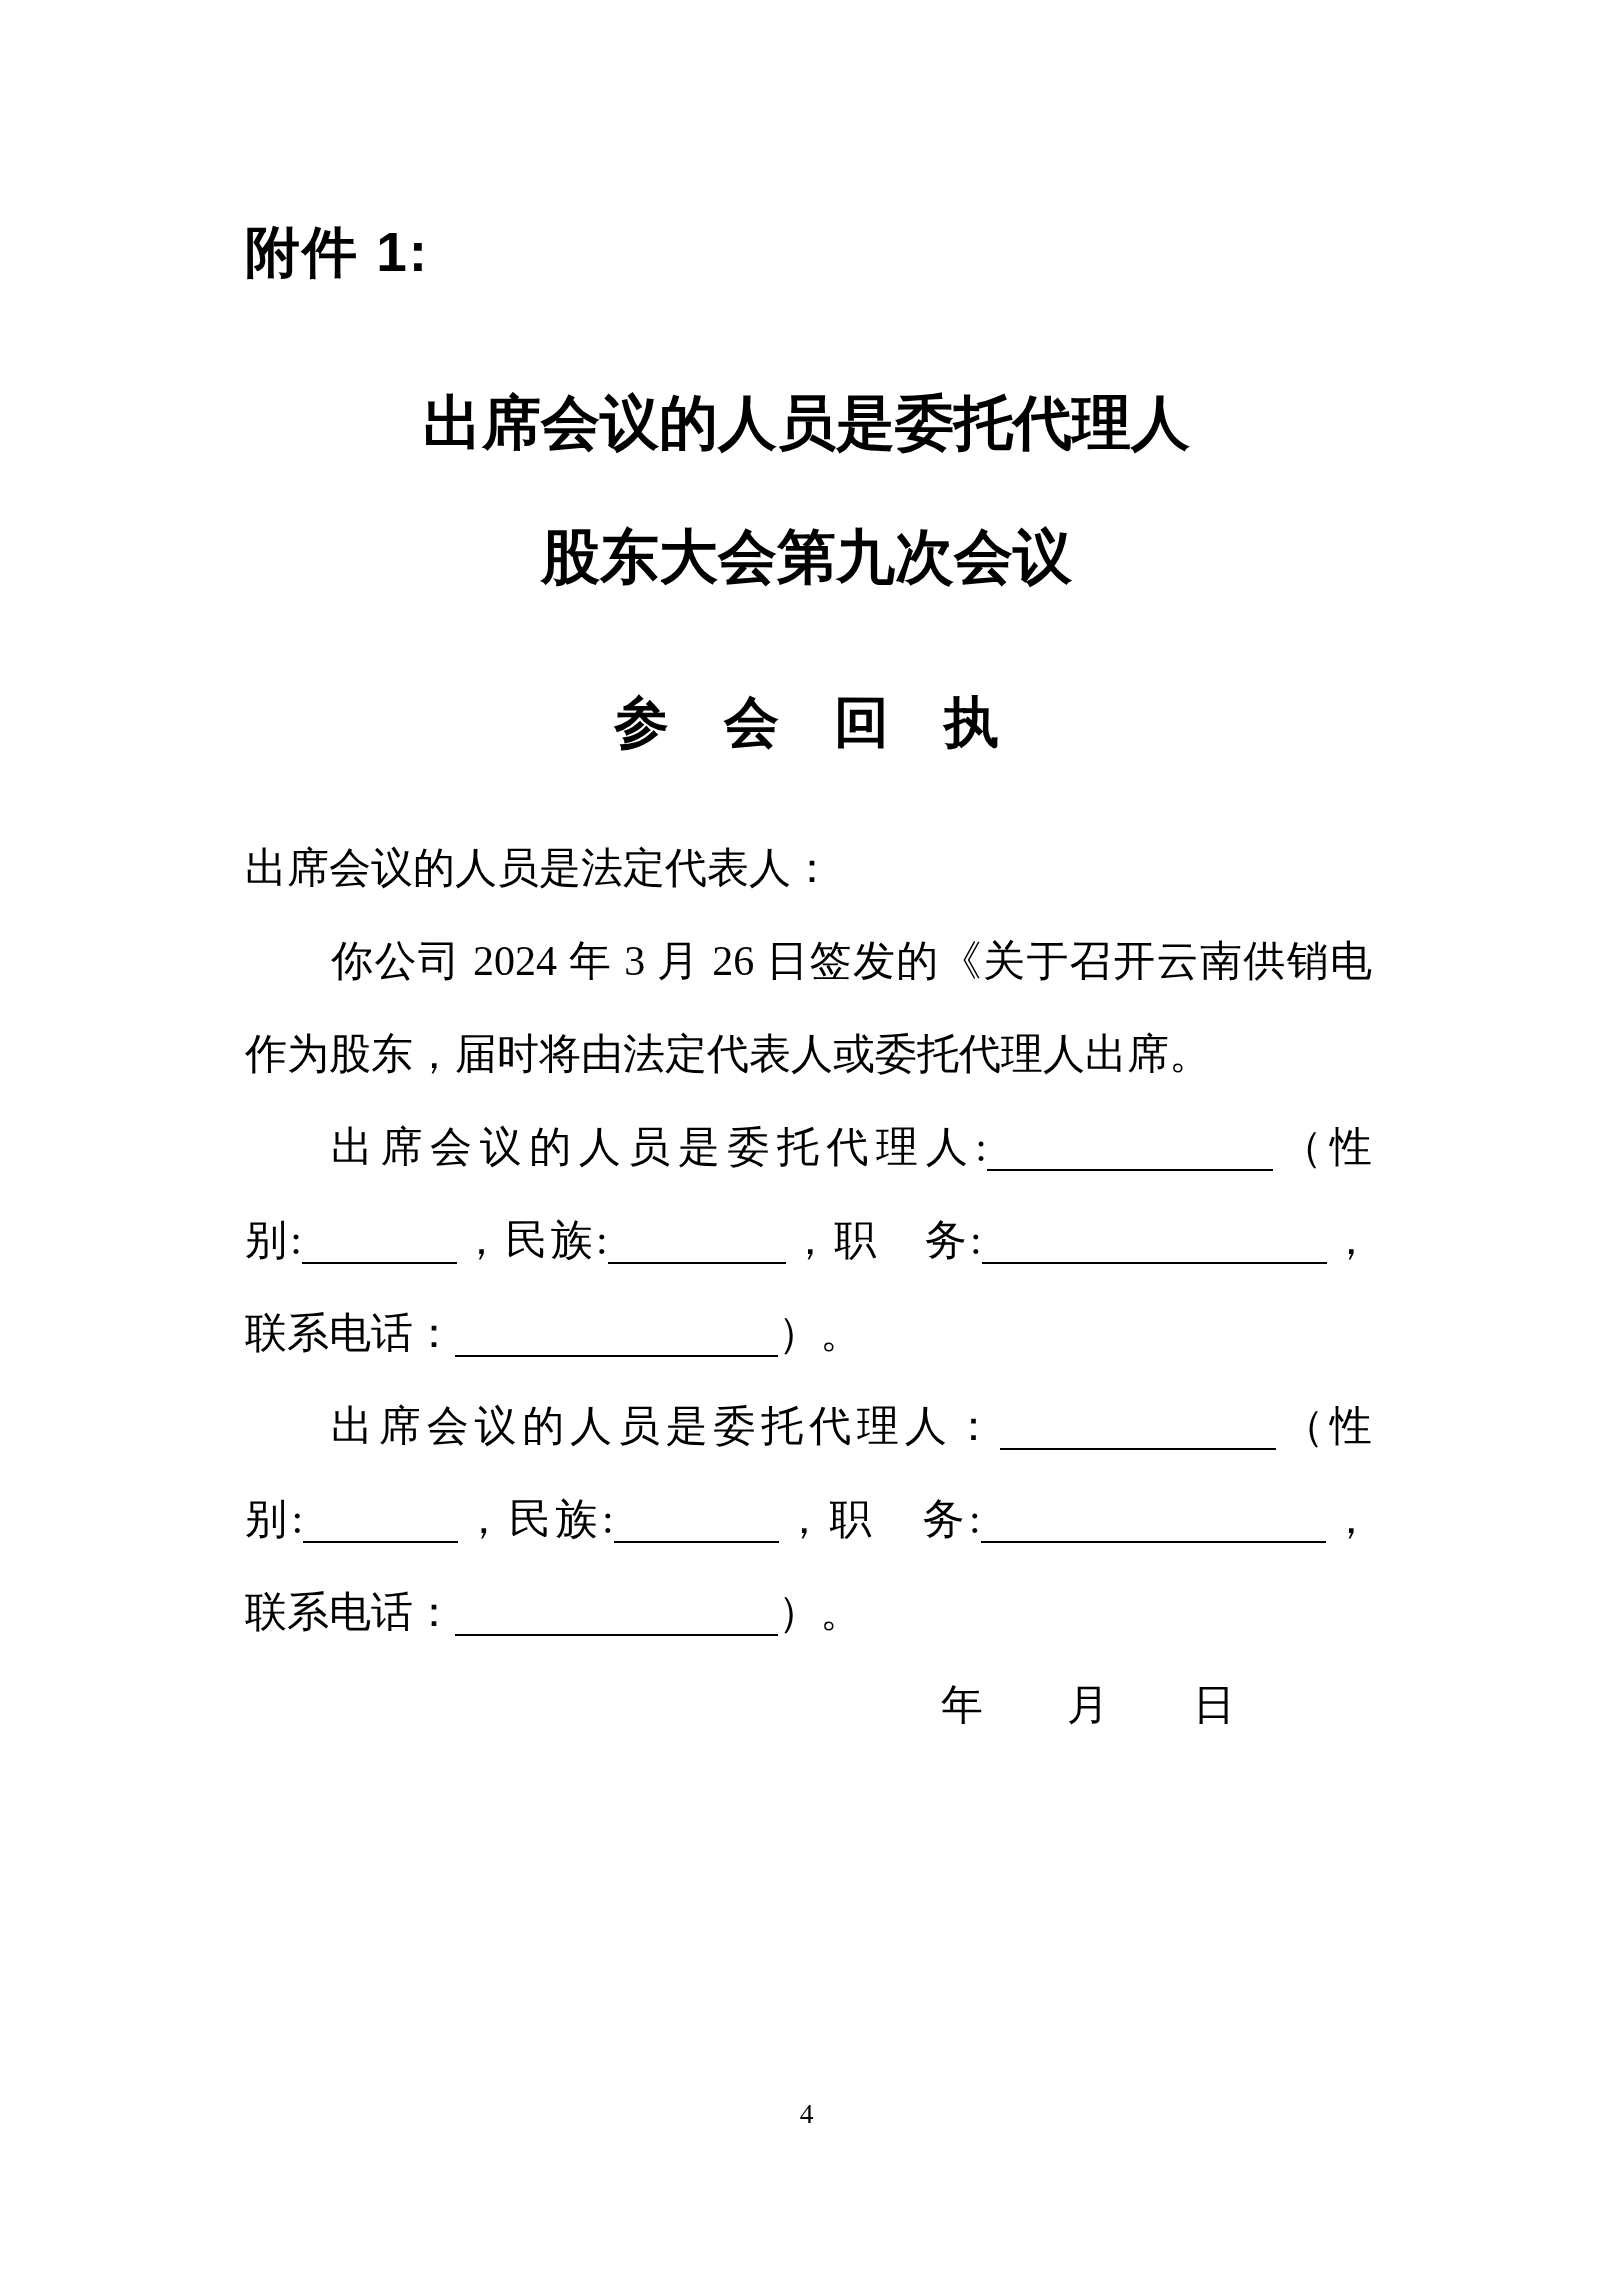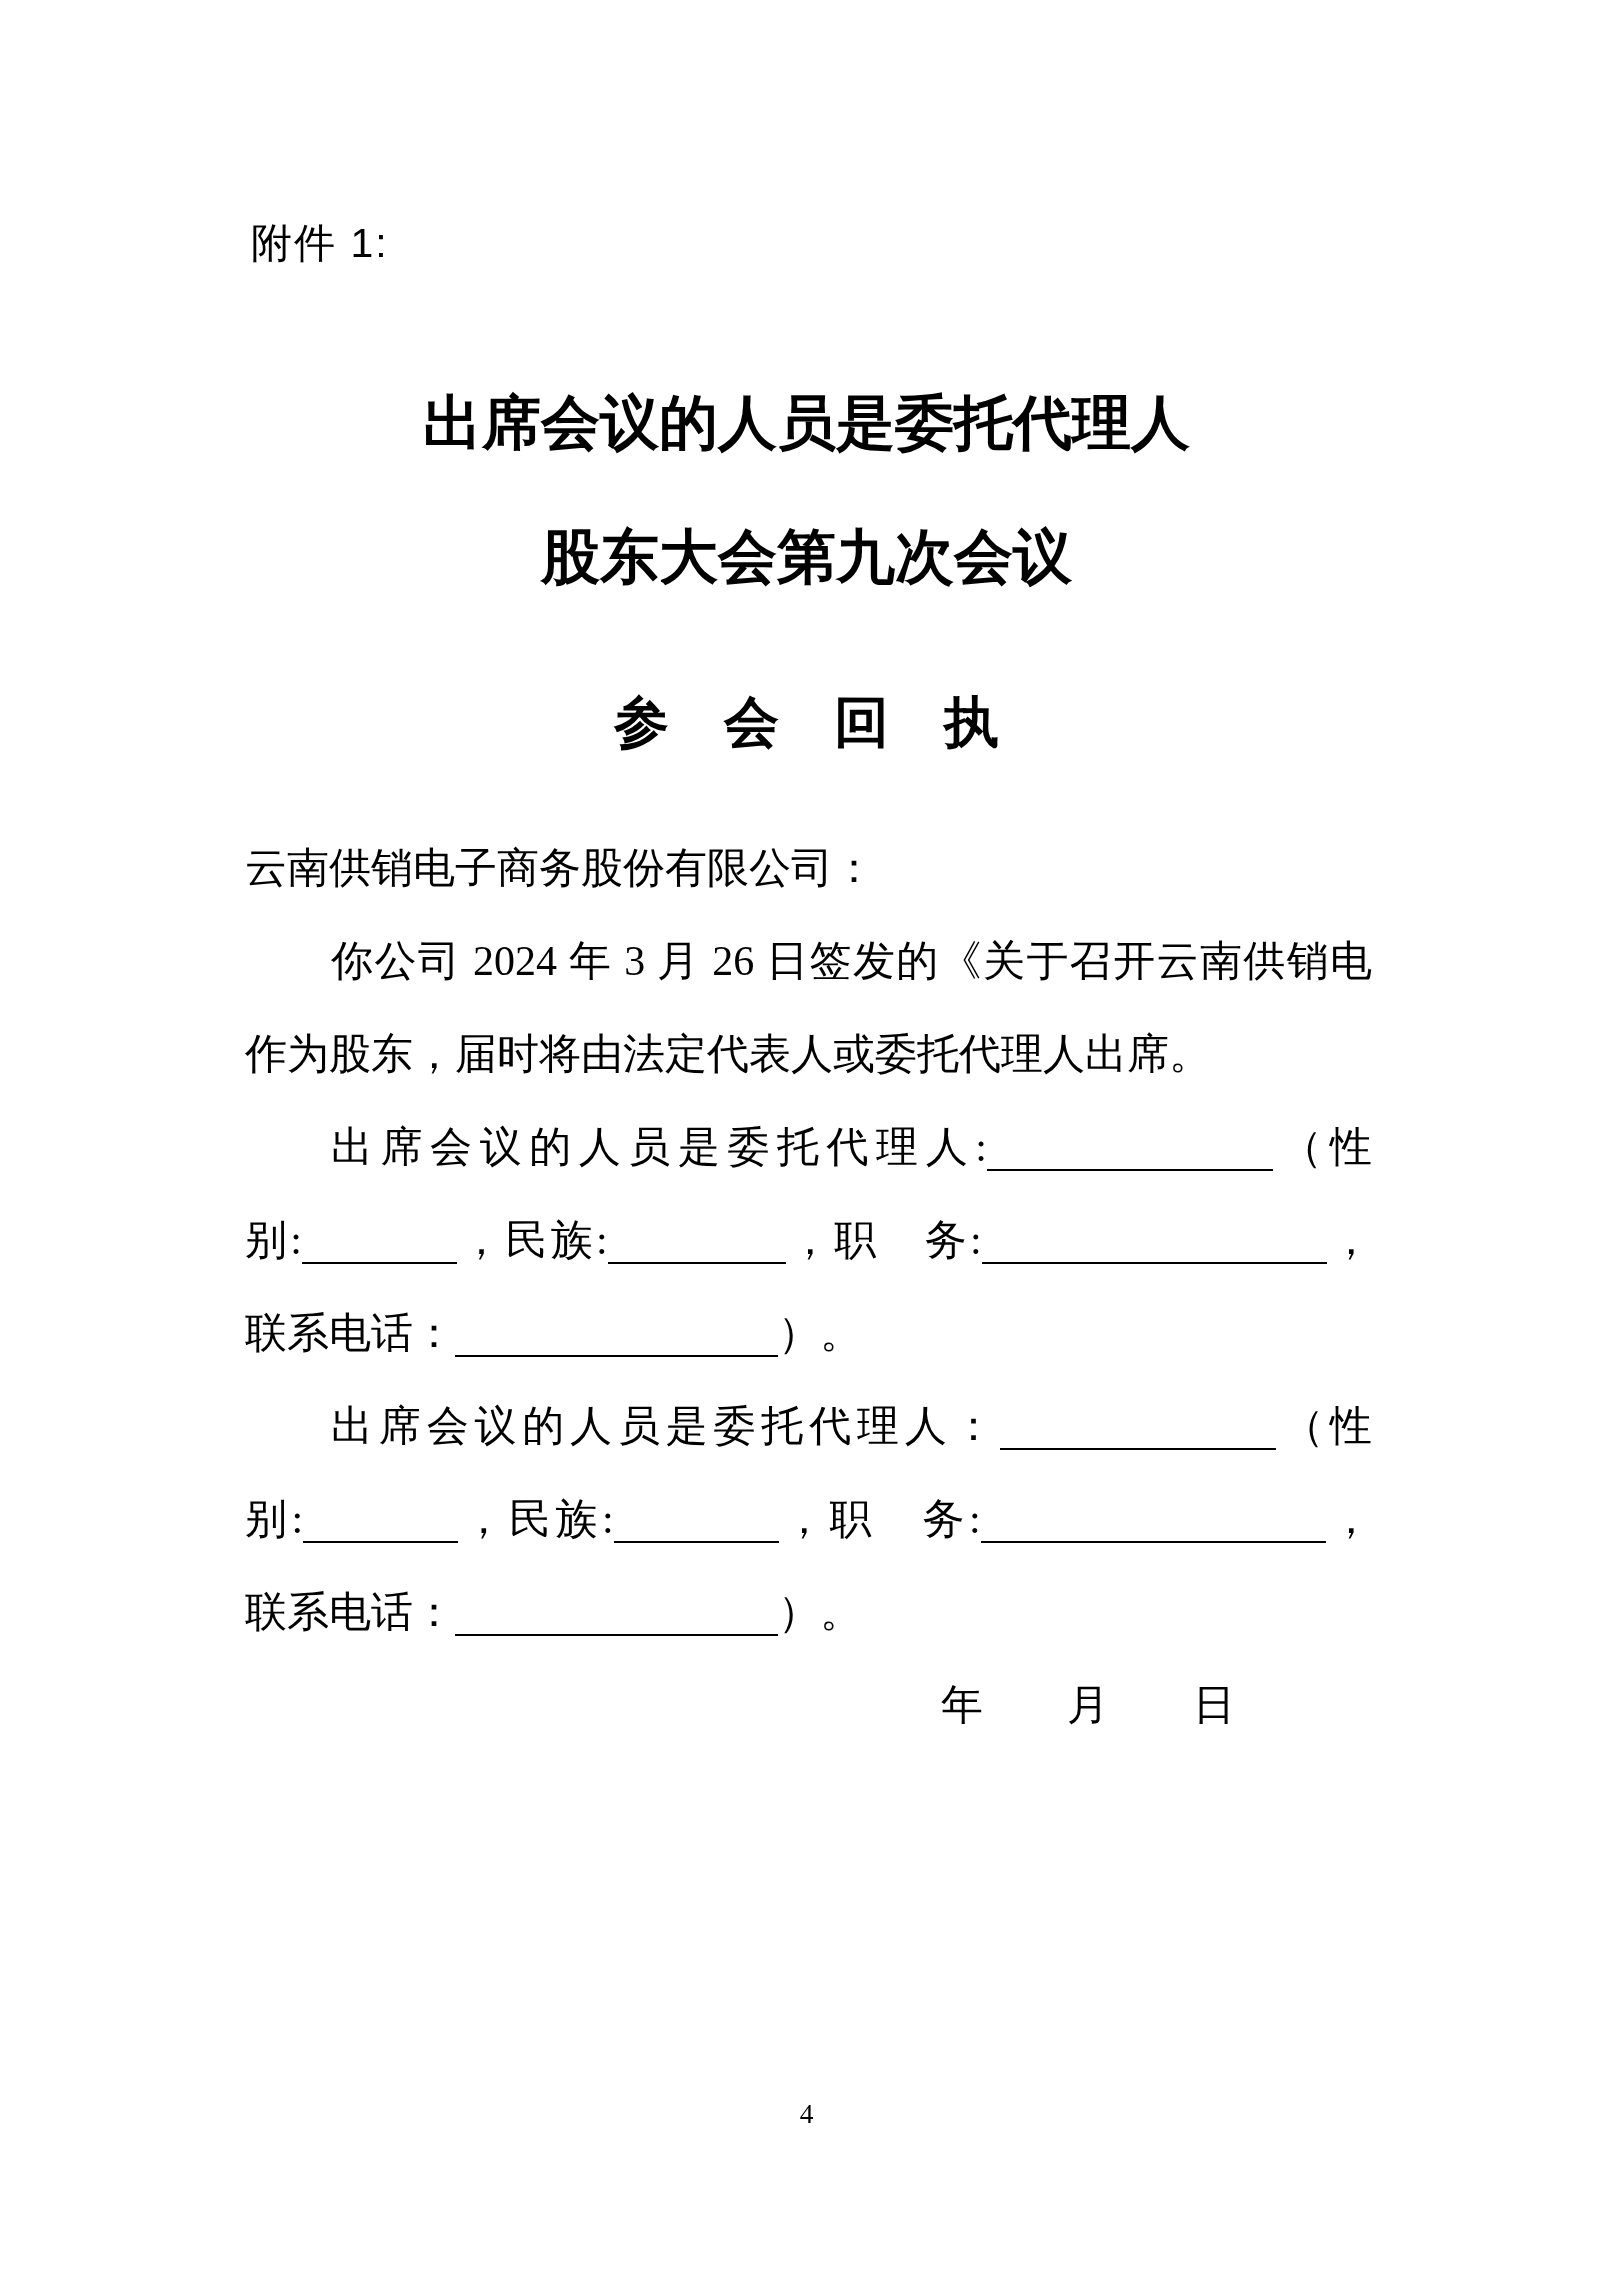--- a/index.html
+++ b/index.html
@@ -7,21 +7,21 @@
     position:relative;
     width:1613px; height:2286px;
     background:#ffffff;
     color:#000;
     font-family:"Liberation Serif","DejaVu Serif",serif;
     overflow:hidden;
   }
   .attachment {
     position:absolute; top:216px; left:245px;
     font-family:"Liberation Sans","DejaVu Sans",sans-serif;
-    font-weight:400; font-size:41px; letter-spacing:2px;margin-left:6px;
+    font-weight:700; font-size:55px; letter-spacing:2px;
   }
   .title {
     position:absolute; left:0; width:100%;
     text-align:center; font-weight:700; font-size:59px;
     font-family:"Liberation Serif","DejaVu Serif",serif;
   }
   .t1 { top:384px; }
   .t2 { top:518px; }
   .subtitle {
     position:absolute; top:686px; left:0; width:100%;
@@ -65,21 +65,21 @@
 
   <div class="attachment">附件 1:</div>
 
   <div class="title t1">出席会议的人员是委托代理人</div>
   <div class="title t2">股东大会第九次会议</div>
 
   <div class="subtitle">参　会　回　执</div>
 
   <div class="body-block">
 
-    <div class="line">云南供销电子商务股份有限公司：</div>
+    <div class="line">出席会议的人员是法定代表人：</div>
 
     <div class="line just indent">你公司 2024 年 3 月 26 日签发的《关于召开云南供销电</div>
     <div class="line">作为股东，届时将由法定代表人或委托代理人出席。</div>
 
     <div class="line just indent"><span>出席会议的人员是委托代理人:</span><span class="blank bl-rep-name"></span><span>（性</span></div>
 
     <div class="line just"><span>别:</span><span class="blank bl-sex"></span><span>，民族:</span><span class="blank bl-ethnic"></span><span>，职　务:</span><span class="blank bl-duty"></span><span>，</span></div>
 
     <div class="line"><span>联系电话：</span><span class="blank bl-phone"></span><span>）。</span></div>
 

